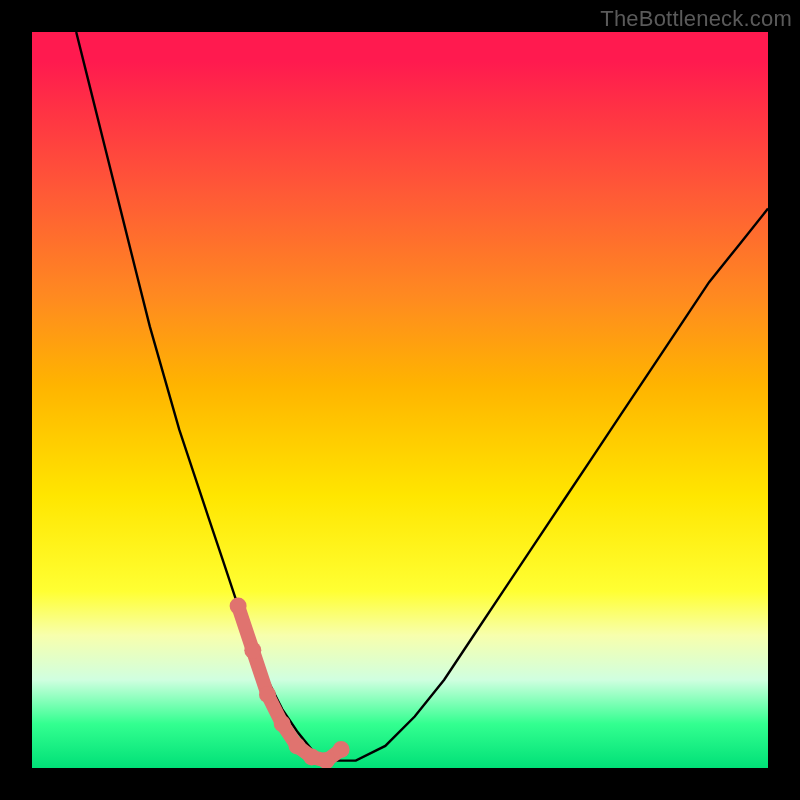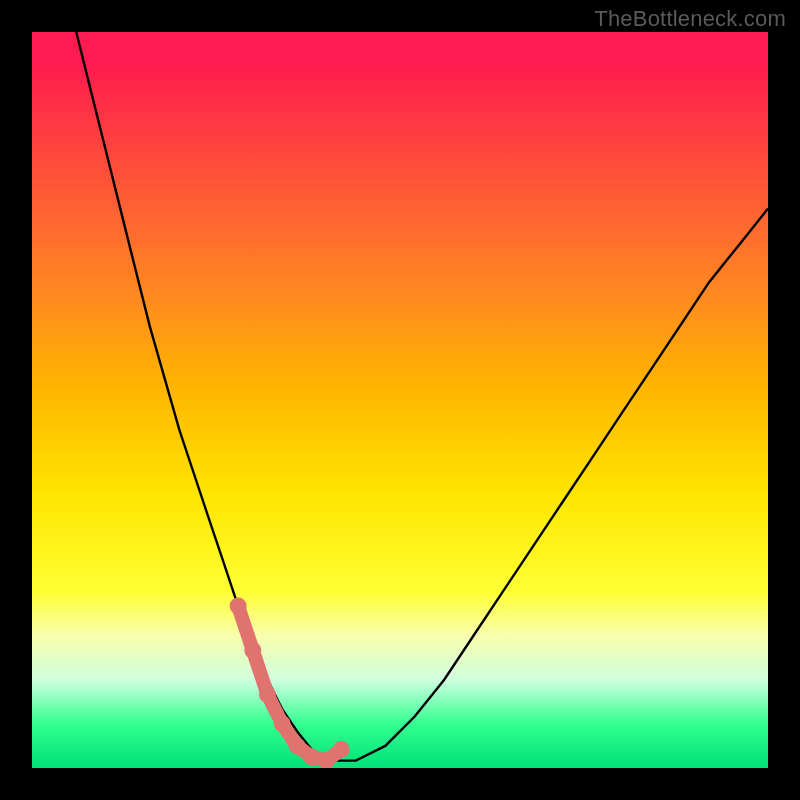--- a/index.html
+++ b/index.html
@@ -13,21 +13,21 @@
   }
   .outer {
     position: relative;
     width: 800px;
     height: 800px;
     background: #000;
   }
   .watermark {
     position: absolute;
     top: 6px;
-    right: 14px;
+    right: 8px;
     color: #5a5a5a;
     font-size: 22px;
     font-weight: 500;
     letter-spacing: 0.2px;
     z-index: 10;
   }
   .plot-frame {
     position: absolute;
     left: 32px;
     top: 32px;

